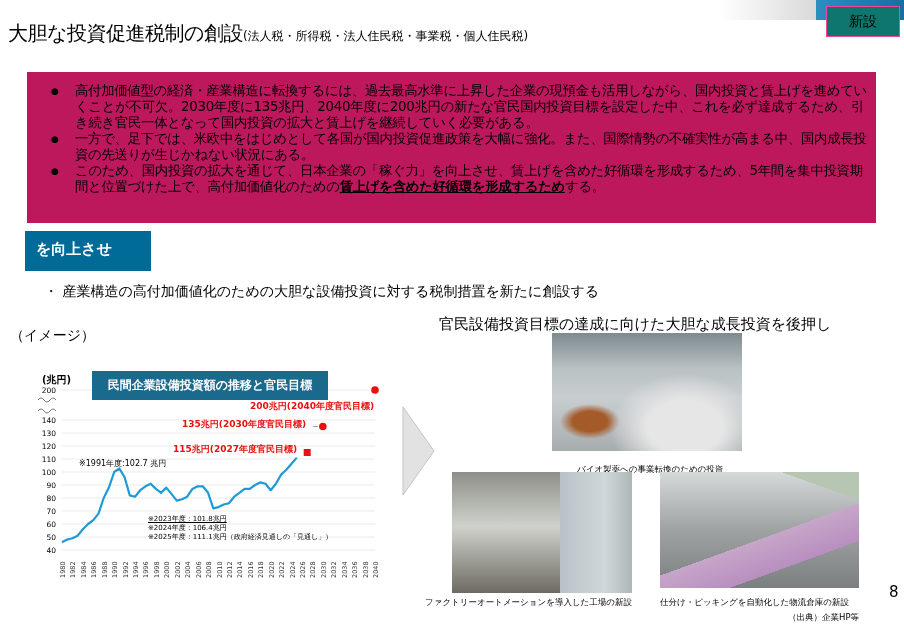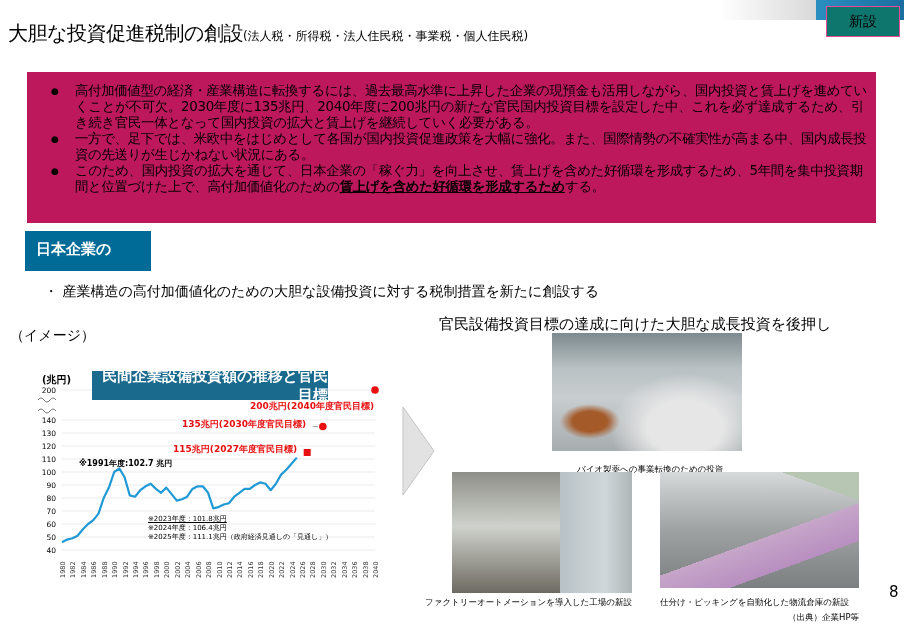--- a/index.html
+++ b/index.html
@@ -51,28 +51,28 @@
   }
   .photos-title {
     position: absolute; left: 439px; top: 315px; font-size: 15px; white-space: nowrap;
   }
   
   .chart {
     position: absolute; left: 30px; top: 368px; width: 360px; height: 220px;
   }
   .chart-title {
     position: absolute; left: 62px; top: 3px; width: 236px; height: 29px;
-    background: #1a6a8e; color: #fff; font-size: 15px; font-weight: bold;
-    display: flex; align-items: center; justify-content: center; text-align: right;
+    background: #1a6a8e; color: #fff; font-size: 12px; font-weight: bold;
+    display: flex; align-items: center; justify-content: center;
   }
   .chart-unit { position: absolute; left: 5px; top: 5px; font-size: 10px; font-weight: bold; margin-left: 7px; }
   .chart svg { position: absolute; left: 0; top: 0; }
   .tick-label { font-size: 7.5px; font-family: "DejaVu Sans", sans-serif; }
   .annot-red { position: absolute; color: #e81010; font-size: 9px; font-weight: bold; white-space: nowrap; }
-  .annot-black { position: absolute; font-size: 8px; font-weight: bold; white-space: nowrap; }
+  .annot-black { position: absolute; font-size: 8px; font-weight: normal; white-space: nowrap; }
   .annot-note { position: absolute; font-size: 7px; white-space: nowrap; line-height: 9px; }
   .arrow {
     position: absolute; left: 402px; top: 406px;
   }
   .photo {
     position: absolute; overflow: hidden;
   }
   .photo-bio {
     left: 552px; top: 333px; width: 190px; height: 118px;
     background:
@@ -108,21 +108,21 @@
 </div>
 
 <div class="summary-box">
   <ul>
     <li>高付加価値型の経済・産業構造に転換するには、過去最高水準に上昇した企業の現預金も活用しながら、国内投資と賃上げを進めていくことが不可欠。2030年度に135兆円、2040年度に200兆円の新たな官民国内投資目標を設定した中、これを必ず達成するため、引き続き官民一体となって国内投資の拡大と賃上げを継続していく必要がある。</li>
     <li>一方で、足下では、米欧中をはじめとして各国が国内投資促進政策を大幅に強化。また、国際情勢の不確実性が高まる中、国内成長投資の先送りが生じかねない状況にある。</li>
     <li><span>このため、国内投資の拡大を通じて、日本企業の「稼ぐ力」を向上させ、賃上げを含めた好循環を形成するため、5年間を集中投資期間と位置づけた上で、高付加価値化のための</span><b>賃上げを含めた好循環を形成するため</b><span>する。</span></li>
   </ul>
 </div>
 
-<div class="req-heading">日本企業の</div>
+<div class="req-heading">を向上させ</div>
 <div class="req-item">・ 産業構造の高付加価値化のための大胆な設備投資に対する税制措置を新たに創設する</div>
 
 <div class="image-label">（イメージ）</div>
 
 <div class="chart">
   <svg id="chart-svg" width="360" height="220">
       <line x1="32" x2="345" y1="182" y2="182" stroke="#e3e3e3" stroke-width="0.7"></line>
       <text x="26" y="185" text-anchor="end" class="tick-label" fill="#000">40</text>
       <line x1="32" x2="345" y1="169" y2="169" stroke="#e3e3e3" stroke-width="0.7"></line>
       <text x="26" y="172" text-anchor="end" class="tick-label" fill="#000">50</text>

